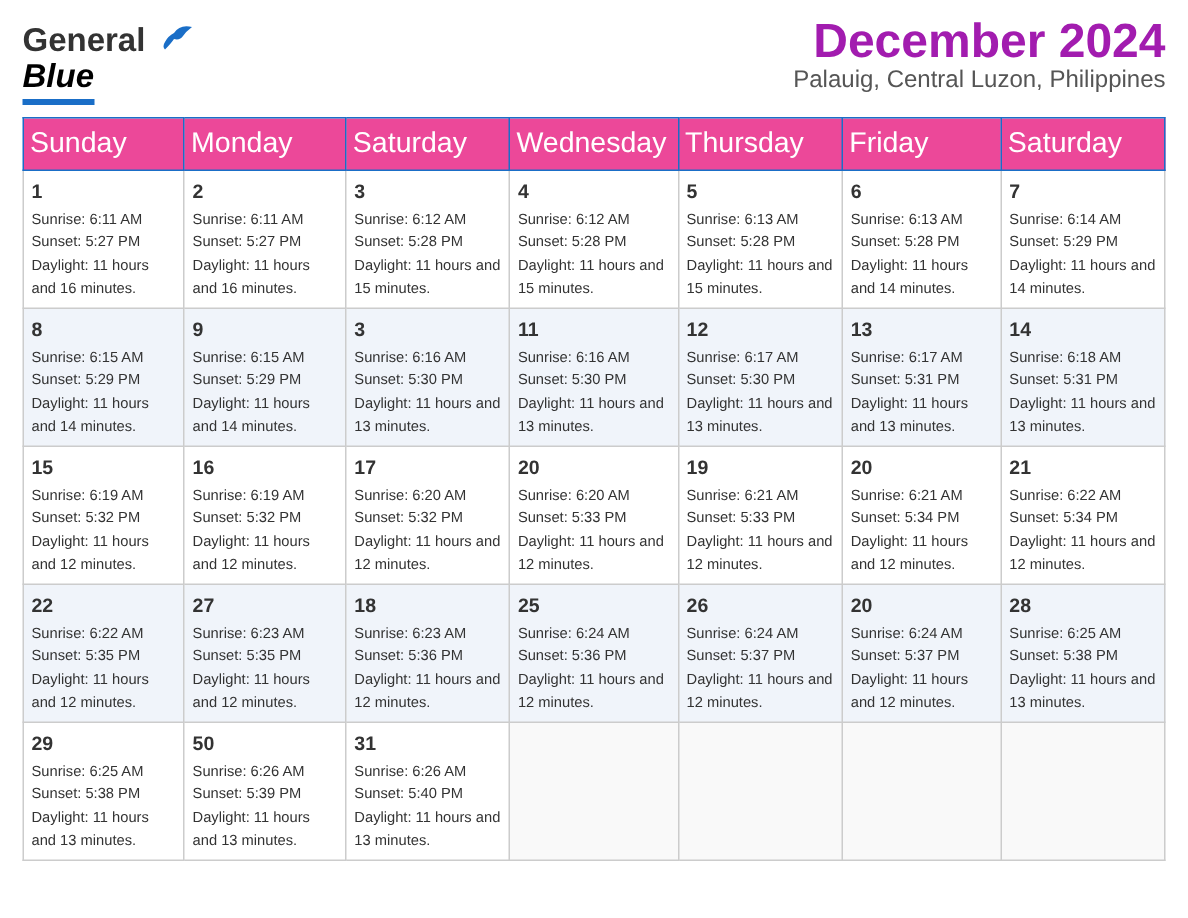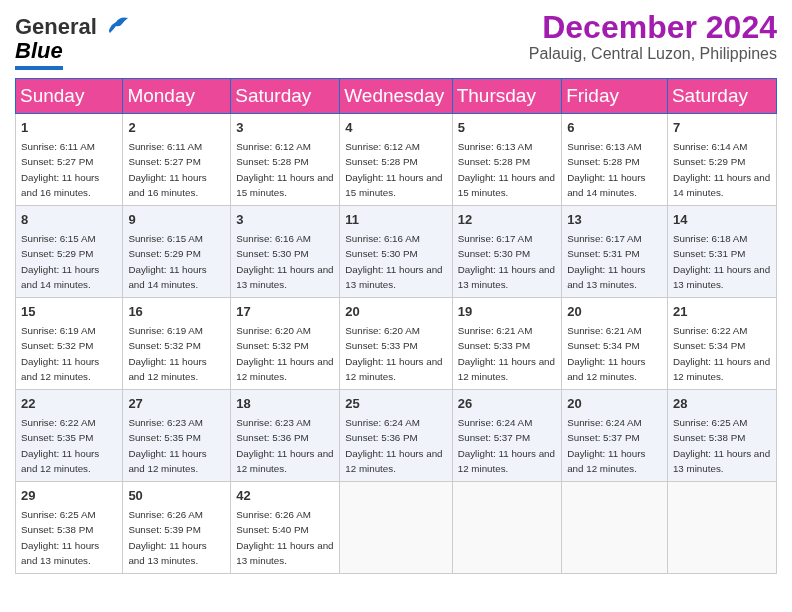--- a/index.html
+++ b/index.html
@@ -190,21 +190,21 @@
         <td><span class="day-number">20</span>
 <span class="day-info">Sunrise: 6:24 AM<br>Sunset: 5:37 PM<br>Daylight: 11 hours and 12 minutes.</span></td>
         <td><span class="day-number">28</span>
 <span class="day-info">Sunrise: 6:25 AM<br>Sunset: 5:38 PM<br>Daylight: 11 hours and 13 minutes.</span></td>
       </tr>
       <tr>
         <td><span class="day-number">29</span>
 <span class="day-info">Sunrise: 6:25 AM<br>Sunset: 5:38 PM<br>Daylight: 11 hours and 13 minutes.</span></td>
         <td><span class="day-number">50</span>
 <span class="day-info">Sunrise: 6:26 AM<br>Sunset: 5:39 PM<br>Daylight: 11 hours and 13 minutes.</span></td>
-        <td><span class="day-number">42</span>
+        <td><span class="day-number">31</span>
 <span class="day-info">Sunrise: 6:26 AM<br>Sunset: 5:40 PM<br>Daylight: 11 hours and 13 minutes.</span></td>
         <td class="empty-cell"></td>
         <td class="empty-cell"></td>
         <td class="empty-cell"></td>
         <td class="empty-cell"></td>
       </tr>
     </tbody>
 </table>
 
 </body></html>

